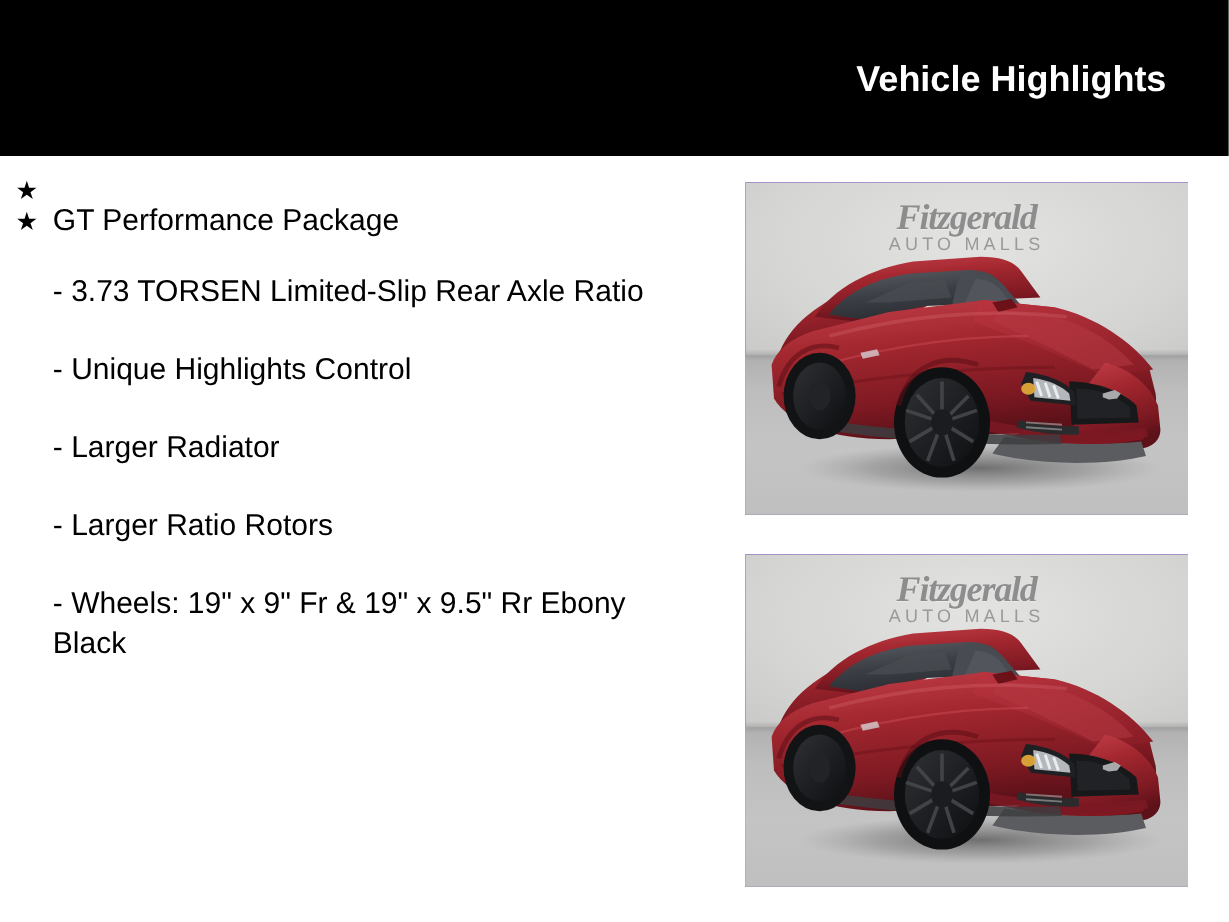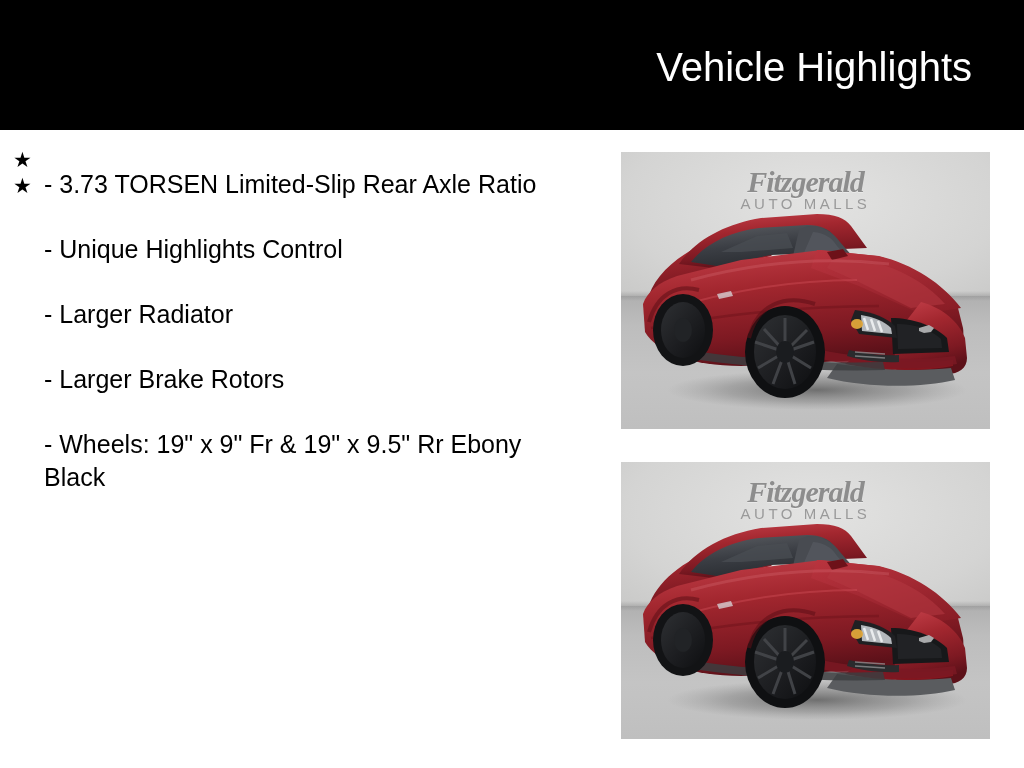--- a/index.html
+++ b/index.html
@@ -23,25 +23,26 @@
     left: 0;
     top: 0;
     width: 1024px;
     height: 130px;
     background: #000000;
   }
   .header-title {
     position: absolute;
     right: 52px;
     top: 49px;
-    font-size: 40px;
+    font-size: 30px;
     line-height: 36px;
     color: #ffffff;
     white-space: nowrap;
     letter-spacing: 0px;
+    font-weight: bold;
   }
 
   
   .content {
     position: absolute;
     left: 0;
     top: 130px;
     width: 1024px;
     height: 638px;
   }
@@ -162,37 +163,38 @@
 <div class="content">
 
   <div class="highlights-list">
 
     <div class="list-item">
       <span class="bullet-star">★</span>
     </div>
 
     <div class="list-item">
       <span class="bullet-star">★</span>
+      <span class="item-text">GT Performance Package</span>
     </div>
 
     <div class="list-item sub">
       <span class="item-text">- 3.73 TORSEN Limited-Slip Rear Axle Ratio</span>
     </div>
 
     <div class="list-item sub">
       <span class="item-text">- Unique Highlights Control</span>
     </div>
 
 
     <div class="list-item sub">
       <span class="item-text">- Larger Radiator</span>
     </div>
 
     <div class="list-item sub">
-      <span class="item-text">- Larger Brake Rotors</span>
+      <span class="item-text">- Larger Ratio Rotors</span>
     </div>
 
     <div class="list-item sub">
       <span class="item-text">- Wheels: 19" x 9" Fr &amp; 19" x 9.5" Rr Ebony Black</span>
     </div>
 
   </div>
 
   <div class="photo photo-1">
     <div class="backdrop">

